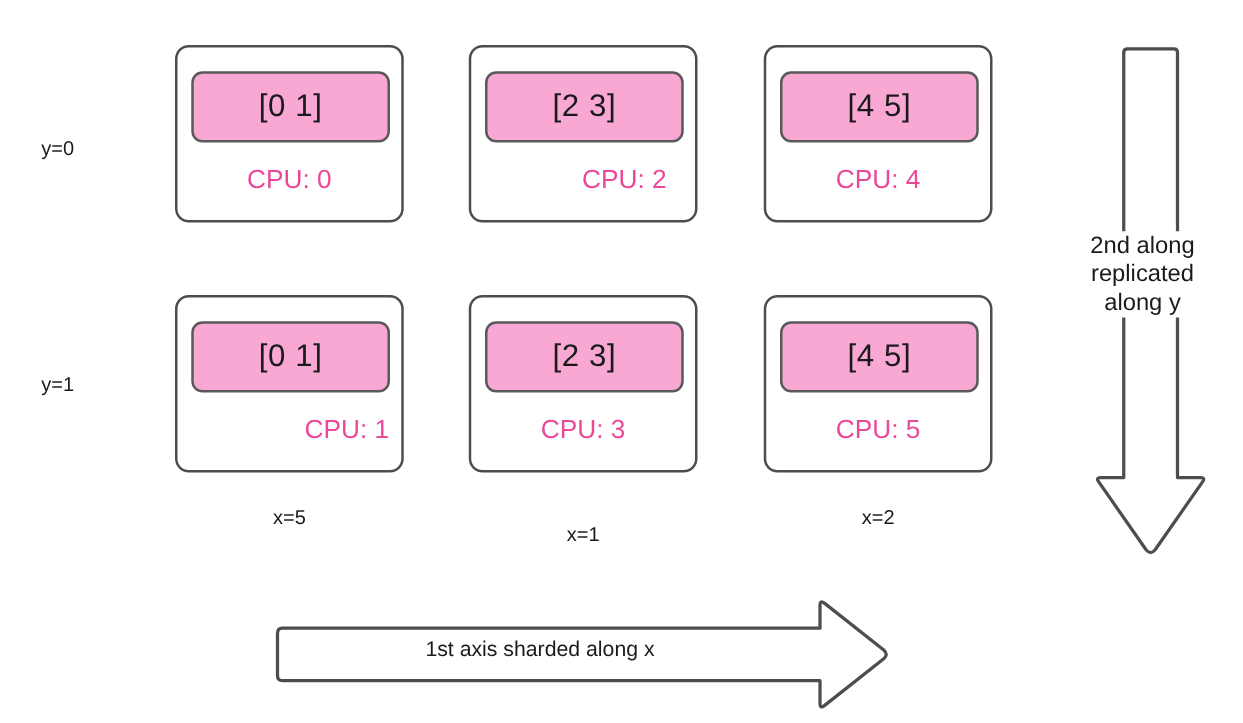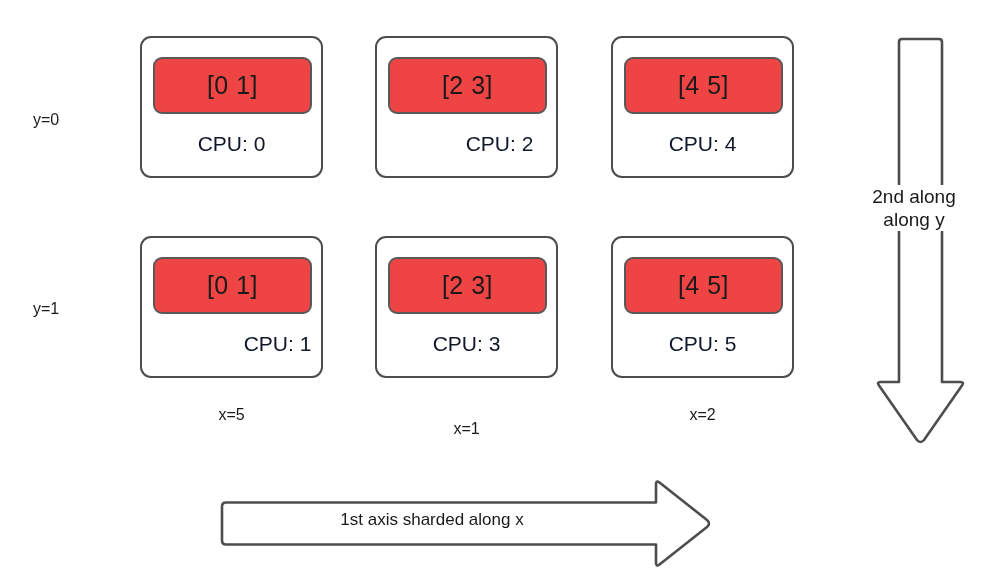--- a/index.html
+++ b/index.html
@@ -39,38 +39,38 @@
     box-sizing: border-box;
     border: 2.6px solid #4d4d4d;
     border-radius: 11px;
     background: #ffffff;
   }
   .chip {
     position: absolute;
     box-sizing: border-box;
     border: 2.6px solid #595959;
     border-radius: 9px;
-    background: #ef4444;
+    background: #f9a8d4;
     display: flex;
     align-items: center;
     justify-content: center;
     text-align: right;
   }
   .chip-text {
     font-size: 25px;
     color: #1a1a1a;
     letter-spacing: 0.5px;
     line-height: 1;
   }
   .cpu-text {
     position: absolute;
     width: 100%;
     text-align: center;
     font-size: 21px;
-    color: #0f172a;
+    color: #ec4899;
     line-height: 1;
   }
 
   
   .arrow-svg {
     position: absolute;
     overflow: visible;
   }
   .arrow-shape {
     fill: #ffffff;
@@ -152,20 +152,21 @@
   <div class="axis-label x-label" style="left:611px; top:407px; width:183px;">x=2</div>
 
   <svg class="arrow-svg" style="left:860px; top:30px;" width="110" height="425" viewBox="0 0 110 425">
     <path class="arrow-shape" d="M 23.5 9 L 60.5 9 Q 63.5 9 63.5 12 L 63.5 352 L 82 352
              Q 86 352 83.5 355.5 L 45.5 410 Q 42 414 38.5 410 L 0.5 355.5
              Q -2 352 2 352 L 20.5 352 L 20.5 12 Q 20.5 9 23.5 9 Z" transform="translate(18.5,0)"></path>
   </svg>
 
   <div class="v-arrow-caption" style="left:844px; top:185px; width:140px;">
     <span>2nd along</span>
+    <span>replicated</span>
     <span>along y</span>
   </div>
 
   <svg class="arrow-svg" style="left:218px; top:478px;" width="496" height="92" viewBox="0 0 496 92">
     <path class="arrow-shape" d="M 8 24.5 L 438 24.5 L 438 6 Q 438 2 441.5 4.5 L 489 42
              Q 493 45.5 489 49 L 441.5 86.5 Q 438 89 438 85 L 438 66.5
              L 8 66.5 Q 4 66.5 4 62.5 L 4 28.5 Q 4 24.5 8 24.5 Z"></path>
   </svg>
 
   <div class="h-arrow-caption" style="left:222px; top:511px; width:420px;">1st axis sharded along x</div>

